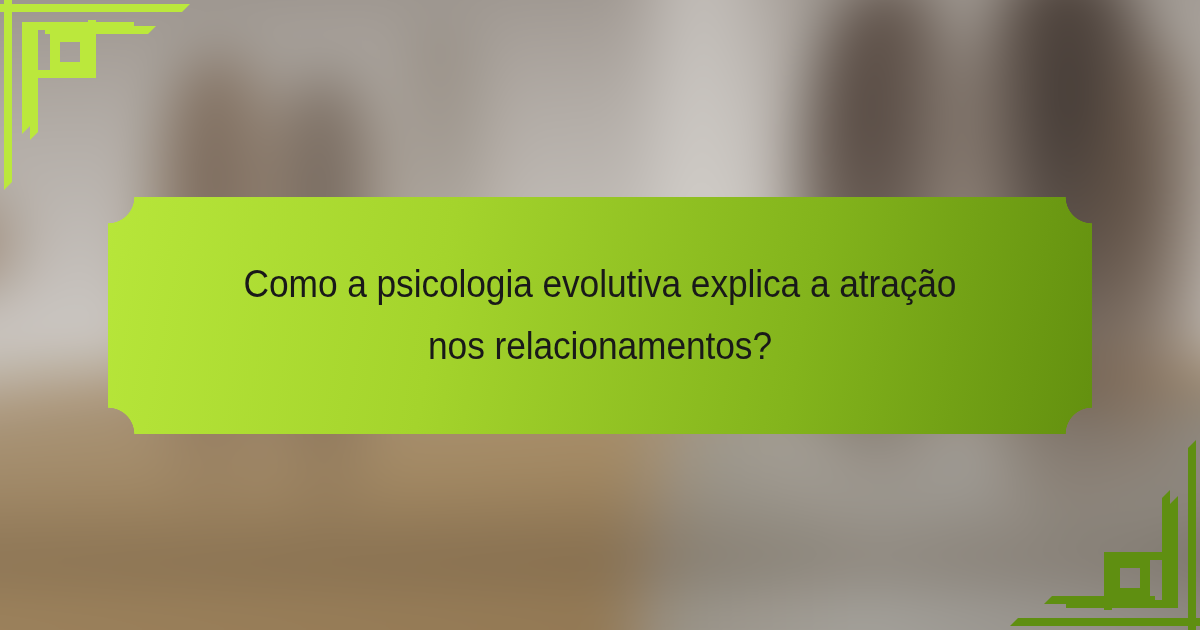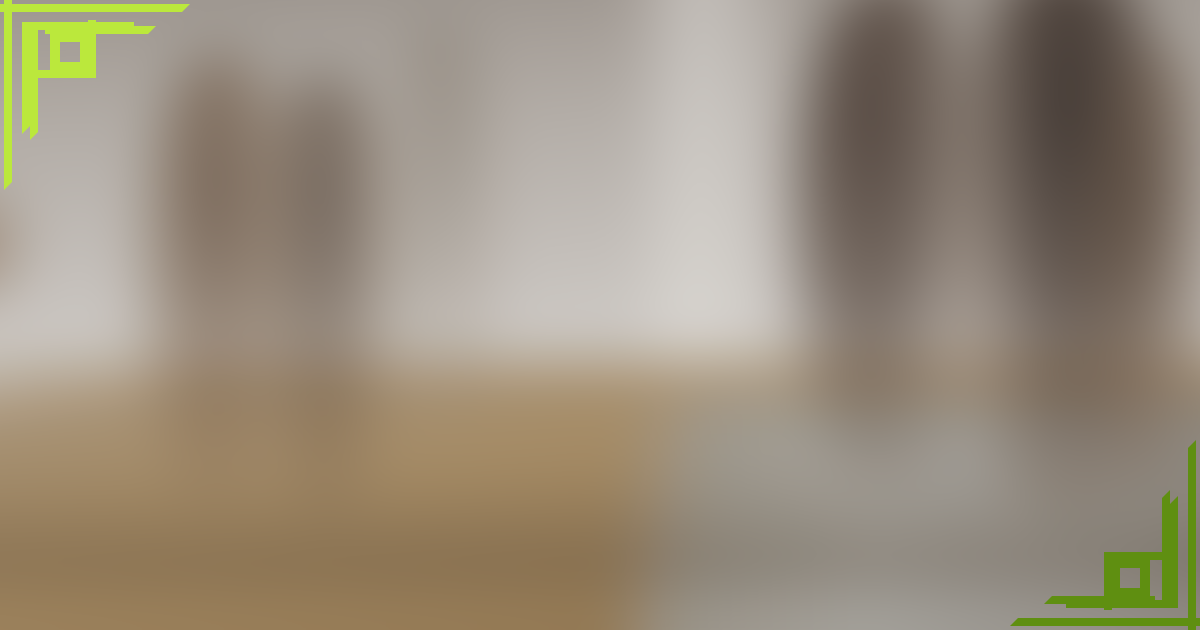--- a/index.html
+++ b/index.html
@@ -237,14 +237,18 @@
         <path d="M52 34 H88 V70 H52 Z M60 42 V62 H80 V42 Z" fill="#5f8f11"></path>
         <path d="M52 34 H58 V28 H52 Z" fill="#5f8f11"></path>
         <path d="M50 30 H58 V78 H50 Z" fill="#5f8f11"></path>
         <path d="M30 70 H96 V78 H30 Z" fill="#5f8f11"></path>
         <path d="M88 20 H96 V78 H88 Z" fill="#5f8f11"></path>
         <path d="M30 30 V140 L38 132 V30 Z" fill="#5f8f11"></path>
       </g>
     </svg>
   </div>
 
+  <div id="banner">
+    <h1 id="banner-title">Como a psicologia evolutiva explica a atração
+nos relacionamentos?</h1>
+  </div>
 
 </div>
 
 </body></html>

